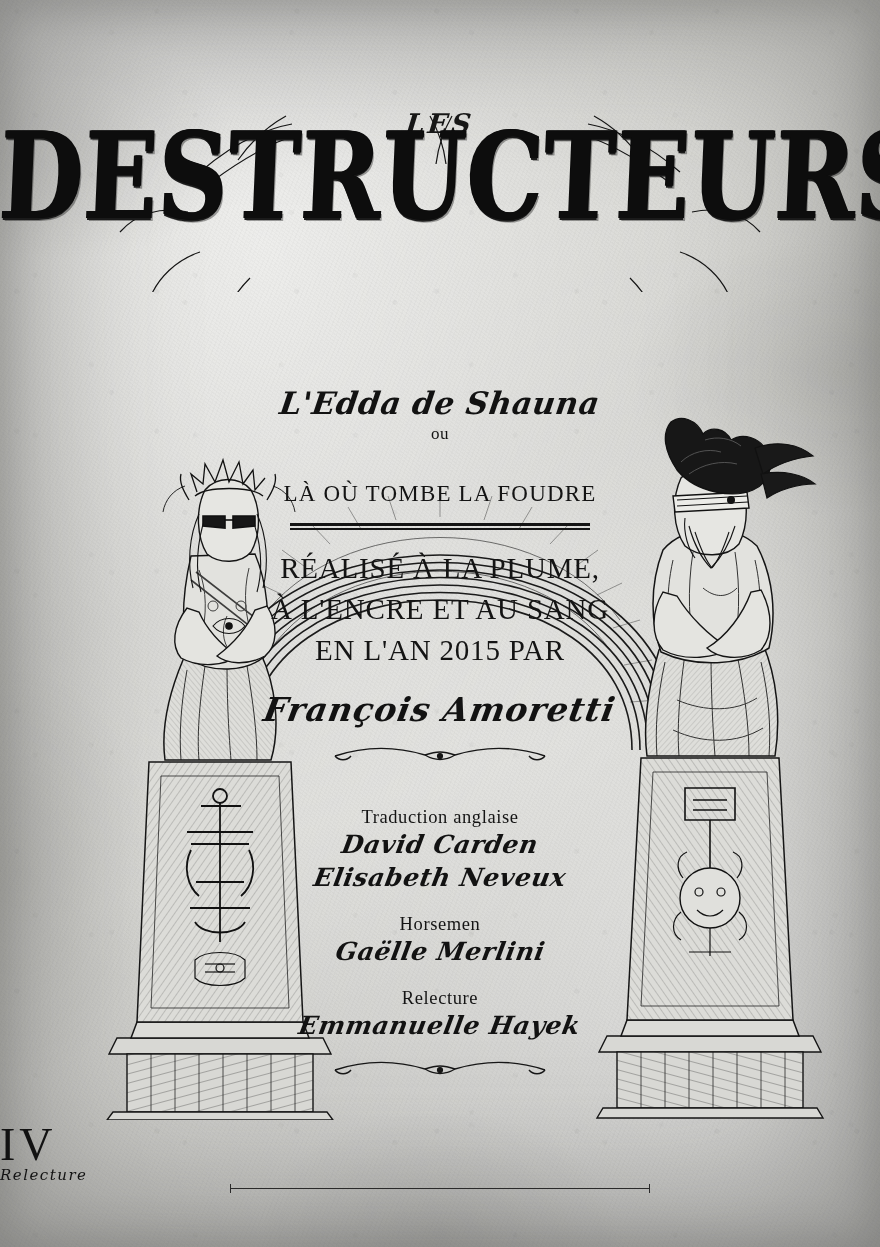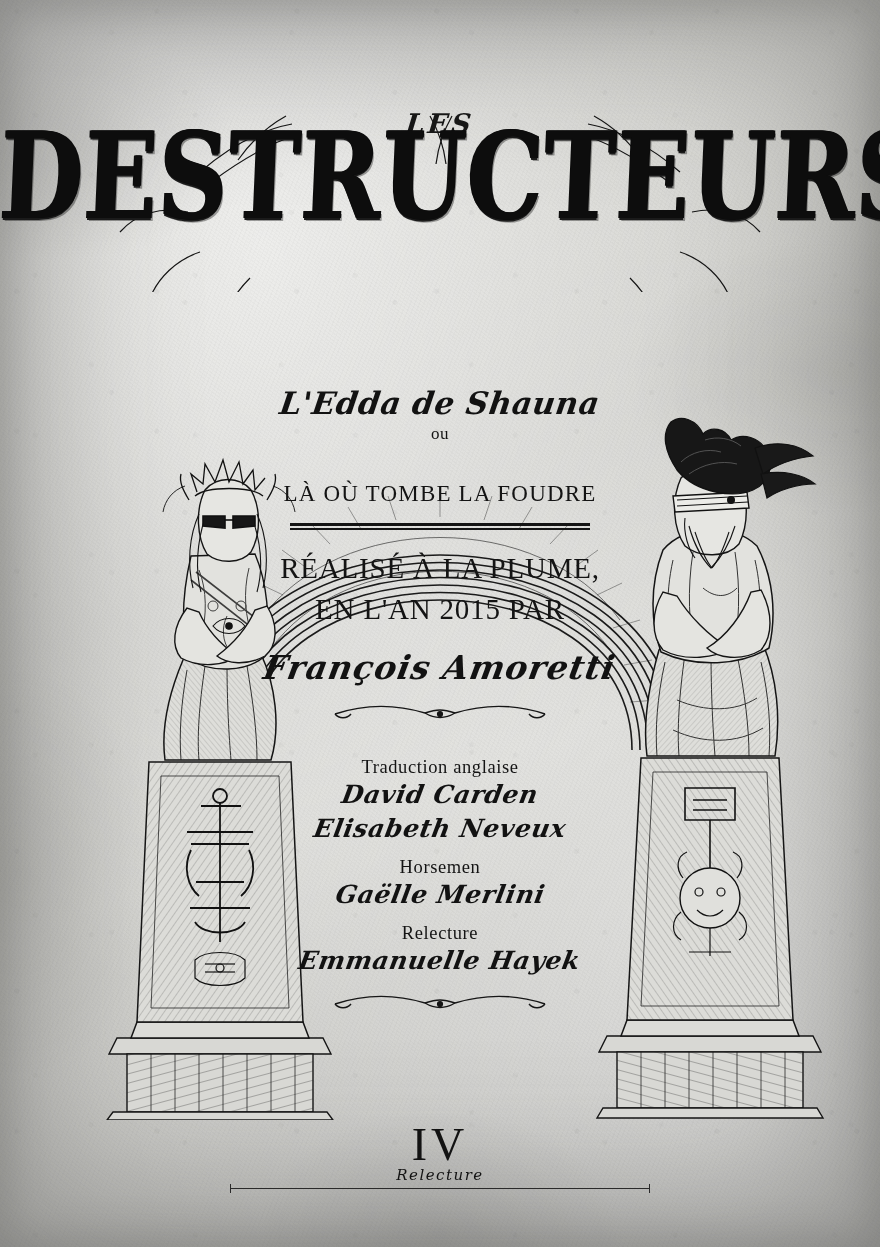--- a/index.html
+++ b/index.html
@@ -156,36 +156,35 @@
     display: inline-block;
   }
   .orn {
     margin: 14px auto;
     width: 230px; height: 26px;
   }
   .role {
     font-family: "Liberation Serif", serif;
     font-size: 18.5px;
     letter-spacing: .6px;
-    margin-top: 12px;
+    margin-top: 20px;
   }
   .name-script {
     font-size: 25px;
     letter-spacing: .6px;
     line-height: 1.25;
     transform: skewX(-10deg);
     display: inline-block;
     margin: 1px 0;
   }
 
   
   .publisher {
     position: absolute;
     left: 0; right: 0; bottom: 58px;
-    text-align: center;
     z-index: 6;
     color: #121212;
   }
   .publisher-iv {
     font-family: "Liberation Serif", serif;
     font-size: 46px;
     letter-spacing: 4px;
     line-height: 1;
   }
   .publisher-word {
@@ -533,20 +532,21 @@
     </div>
 
     <div class="ou">ou</div>
 
     <div class="subtitle-caps">LÀ OÙ TOMBE LA FOUDRE</div>
 
     <div class="rule-double"></div>
 
     <div class="credit-caps">
       <div>RÉALISÉ À LA PLUME,</div>
+      <div>À L'ENCRE ET AU SANG</div>
       <div>EN L'AN 2015 PAR</div>
     </div>
 
     <div>
       <span class="script author-script">François Amoretti</span>
     </div>
 
     <svg class="orn" viewBox="0 0 230 26">
       <g stroke="#161616" stroke-width="1.4" fill="none">
         <path d="M10 13 C40 3 70 3 100 12"></path>

